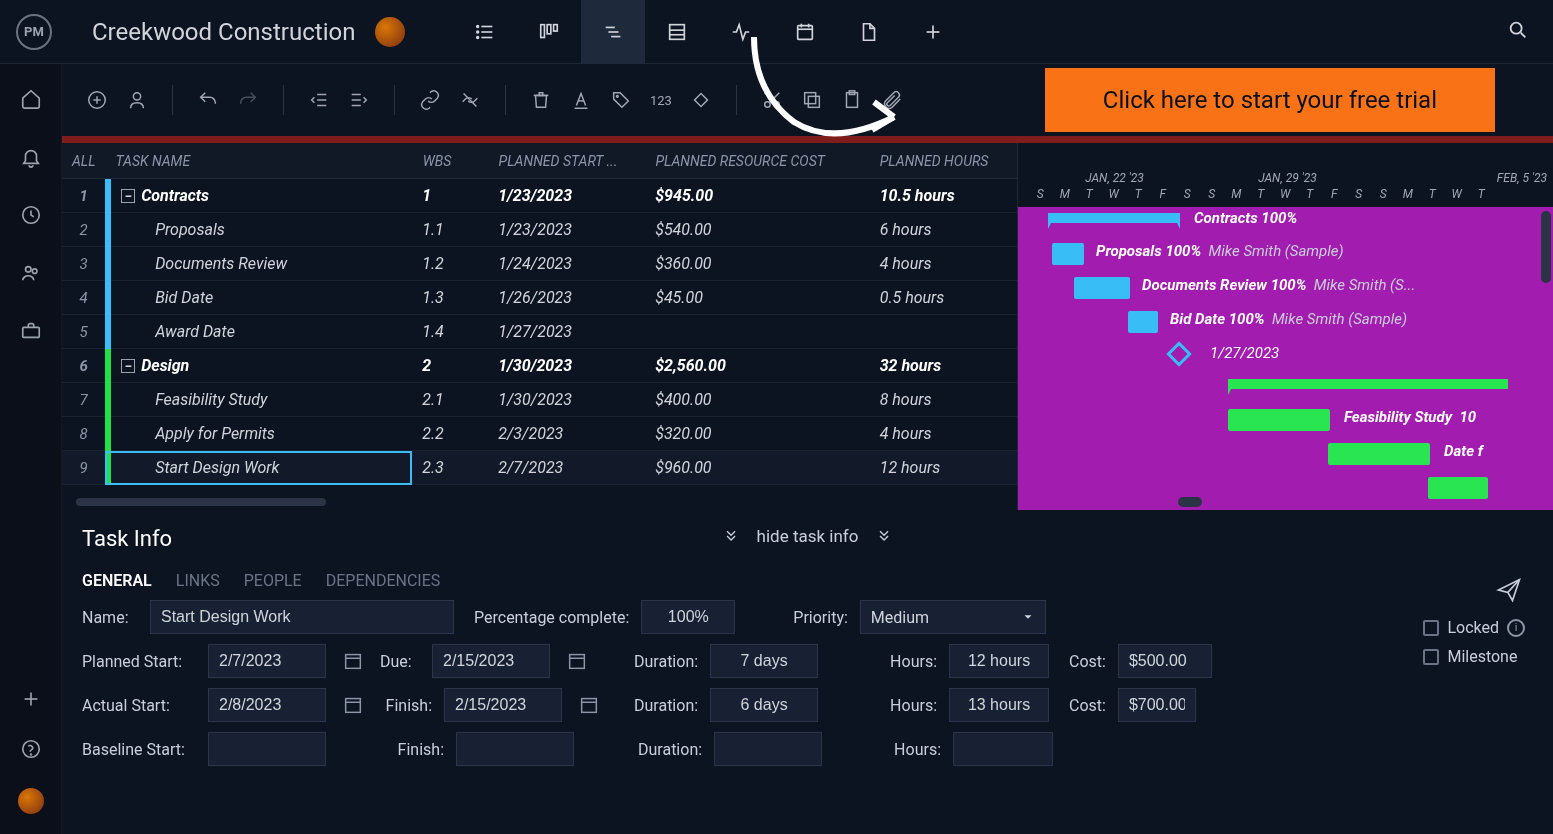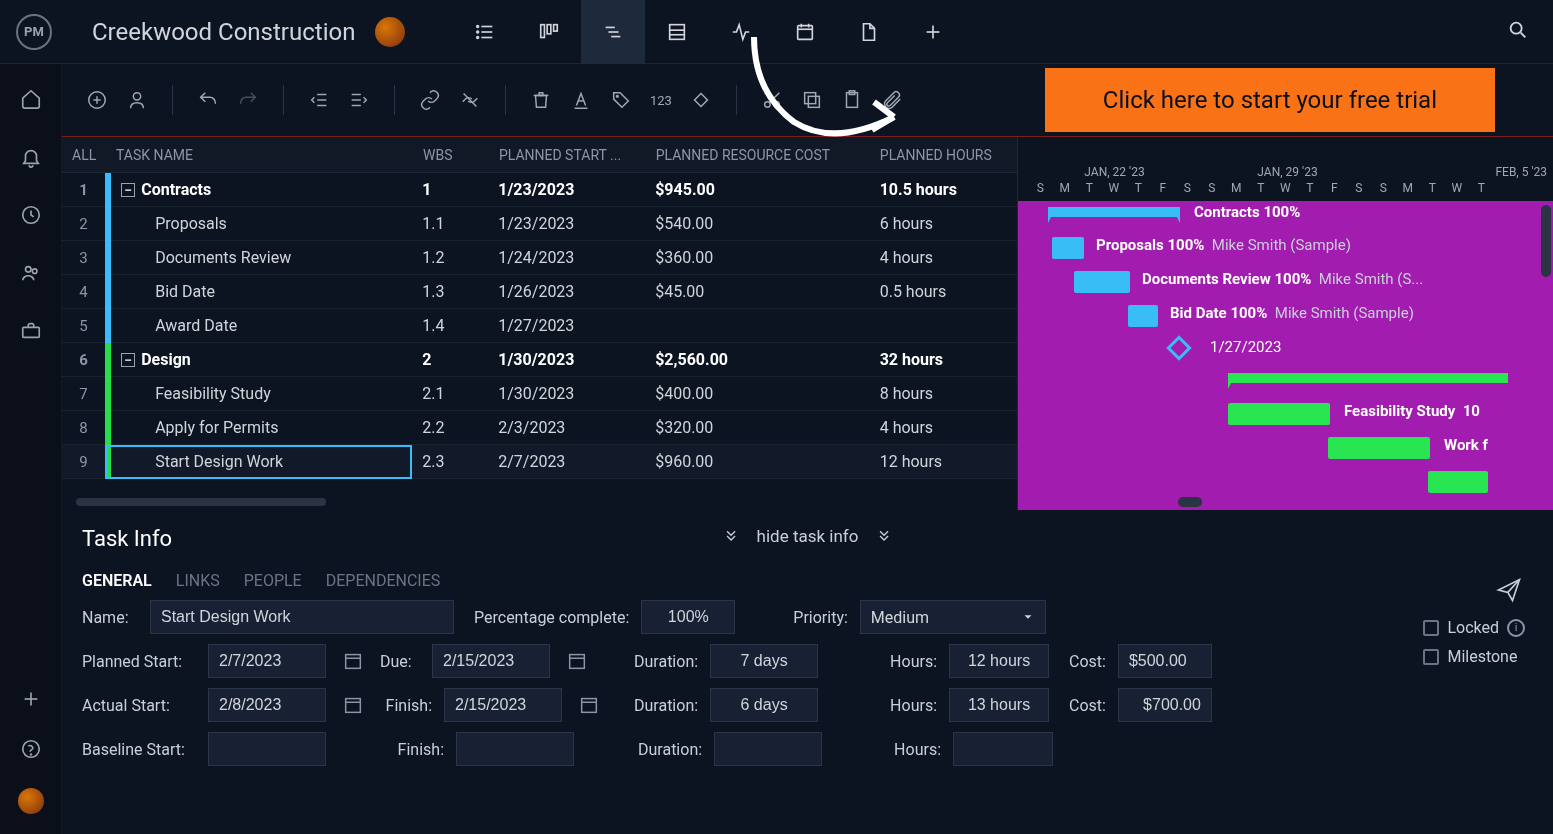--- a/index.html
+++ b/index.html
@@ -127,21 +127,22 @@
   right: 0;
   bottom: 0;
   display: flex;
   flex-direction: column;
 }
 
 
 .split {
   display: flex;
   height: 374px;
-  border-top: 1px solid #7f1d1d;
+  border-top: 7px solid #7f1d1d;
+  font-style: italic;
 }
 .grid-pane { width: 956px; display: flex; flex-direction: column; border-right: 1px solid #1e2836;}
 .gantt-pane { flex: 1; display: flex; flex-direction: column; position: relative; overflow: hidden; margin-top: 28px;}
 
 
 .col-headers {
   display: flex;
   height: 36px;
   background: #111927;
   color: #8d96a6;
@@ -599,21 +600,21 @@
 
         <div class="milestone" style="left:152px;top:138px"></div>
         <div class="glabel" style="left:192px;top:137px"><span>1/27/2023</span></div>
 
         <div class="gbar-bracket-green" style="left:210px;top:172px;width:280px"></div>
 
         <div class="gbar green" style="left:210px;top:202px;width:102px"></div>
         <div class="glabel" style="left:326px;top:201px"><span class="pct">Feasibility Study</span> &nbsp;<span class="pct">10</span></div>
 
         <div class="gbar green" style="left:310px;top:236px;width:102px"></div>
-        <div class="glabel" style="left:426px;top:235px"><span class="pct">Work f</span></div>
+        <div class="glabel" style="left:426px;top:235px"><span class="pct">Date f</span></div>
 
         <div class="gbar green" style="left:410px;top:270px;width:60px"></div>
 
         <div class="gantt-vscroll"></div>
         <div class="gantt-hscroll"></div>
       </div>
     </div>
   </div>
 
   <div class="task-info">
@@ -710,21 +711,21 @@
             <svg width="22" height="22" viewBox="0 0 24 24" fill="none" stroke="currentColor" stroke-width="1.6">
               <rect x="4" y="5" width="16" height="15"></rect>
               <line x1="4" y1="9" x2="20" y2="9"></line>
             </svg>
           </div>
         <span class="flabel" style="margin-left:18px">Duration:</span>
         <input class="finput" style="width: 108px; text-align: center;" value="6 days">
         <span class="flabel" style="margin-left:60px">Hours:</span>
         <input class="finput" style="width: 100px; text-align: center;" value="13 hours">
         <span class="flabel" style="margin-left:8px">Cost:</span>
-        <input class="finput" style="width: 94px; text-align: right;" value="$700.00">
+        <input class="finput" style="width: 78px;" value="$700.00">
       </div>
 
       <div class="form-row">
         <span class="flabel" style="width:114px">Baseline Start:</span>
         <input class="finput" style="width: 118px;" value="">
         <span class="flabel" style="width:86px;text-align:right;margin-left:20px">Finish:</span>
         <input class="finput" style="width: 118px;" value="">
         <span class="flabel" style="margin-left:52px">Duration:</span>
         <input class="finput" style="width: 108px;" value="">
         <span class="flabel" style="margin-left:60px">Hours:</span>

